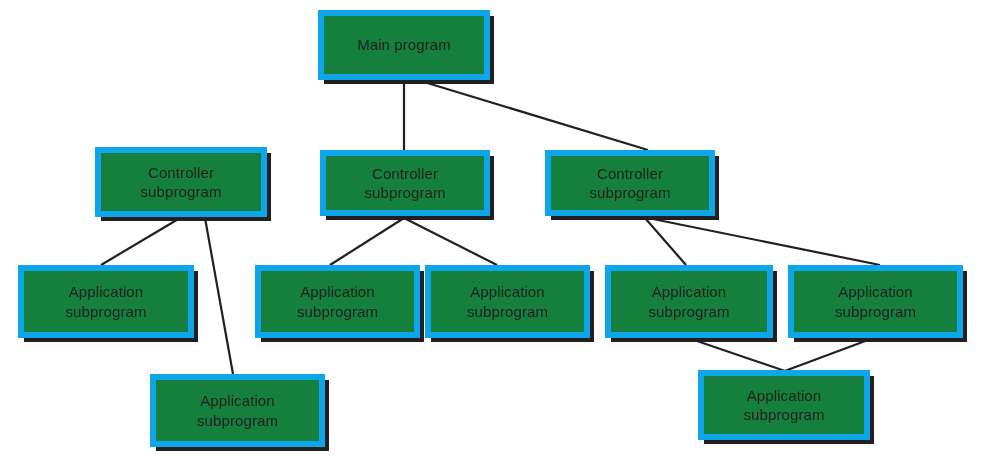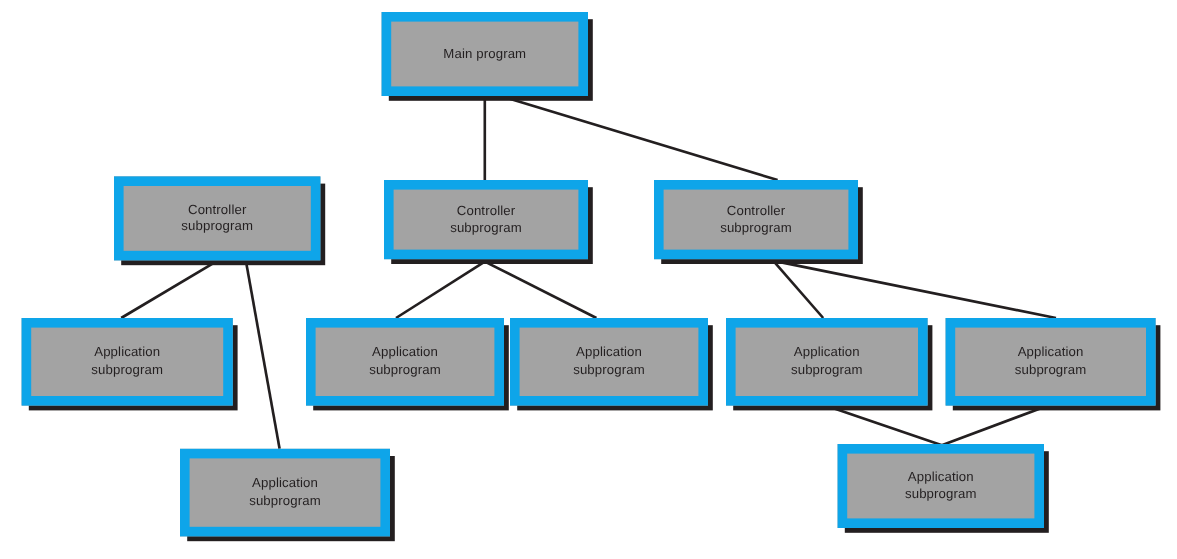--- a/index.html
+++ b/index.html
@@ -21,29 +21,29 @@
     position: absolute;
     left: 0;
     top: 0;
     width: 981px;
     height: 466px;
     pointer-events: none;
   }
   .node {
     position: absolute;
     box-sizing: border-box;
-    background: #a3a3a3;
-    border: 8px solid #0ea5e9;
+    background: #15803d;
+    border: 6px solid #0ea5e9;
     box-shadow: 5px 5px 0 -1px #231f20;
     display: flex;
     flex-direction: column;
     align-items: center;
     justify-content: center;
     color: #231f20;
-    font-size: 11px;
+    font-size: 15px;
     line-height: 1.28;
     letter-spacing: 0.1px;
     text-align: center;
     z-index: 2;
   }
   .node .line {
     display: block;
     white-space: nowrap;
   }
 </style>

